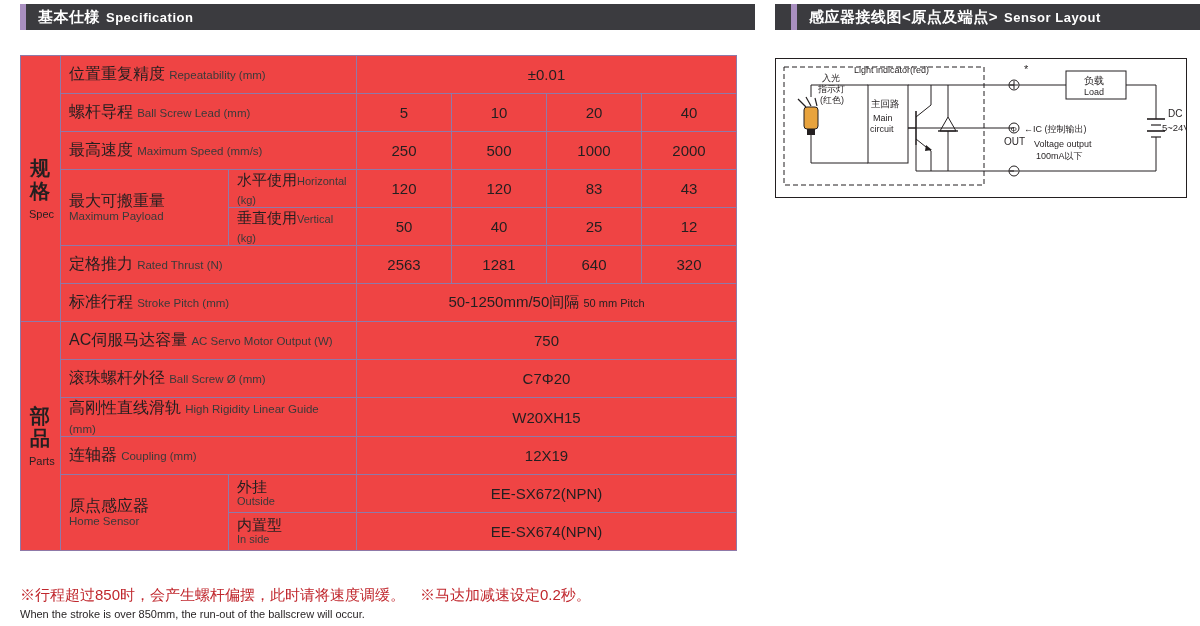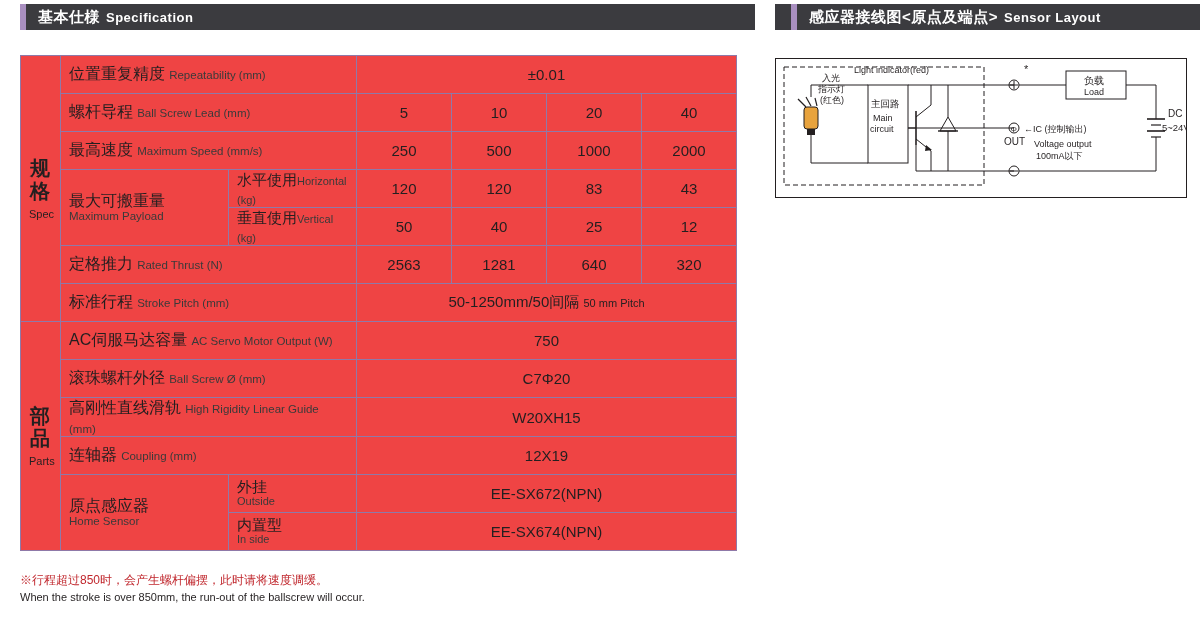--- a/index.html
+++ b/index.html
@@ -82,21 +82,21 @@
     text-align:center;
     font-size:17px;
   }
   td.val-wide { text-align:center; font-size:17px;margin-left:16px; }
   td.val-wide .small { font-size:11px; }
   .two-line .cn { display:block; font-size:16px; line-height:1.1; }
   .two-line .en { display:block; font-size:11px; line-height:1.15; }
 
   
   .notes { position:absolute; left:20px; top:572px; width:740px; }
-  .note-red { color:#c0272d; font-size:12px; line-height:1.45; }
+  .note-red { color:#c0272d; font-size:15px; line-height:1.45;margin-top:12px; }
   .note-blk { color:#231f20; font-size:11px; line-height:1.5; }
   .notes2 { position:absolute; left:420px; top:572px; width:340px; }
 
   
   .diagram {
     position:absolute; left:775px; top:58px;
     width:412px; height:140px;
     border:1px solid #231f20;
   }
   .diagram svg { display:block; }
@@ -270,20 +270,21 @@
 </tbody>
     </table>
 </div>
 
 <div class="notes">
   <div class="note-red">※行程超过850时，会产生螺杆偏摆，此时请将速度调缓。</div>
   <div class="note-blk">When the stroke is over 850mm, the run-out of the ballscrew will occur.</div>
 </div>
 
 <div class="notes2">
+  <div class="note-red">※马达加减速设定0.2秒。</div>
 </div>
 
 <div class="diagram">
   <svg width="410" height="138" viewBox="0 0 410 138">
 
     <rect x="8" y="8" width="200" height="118" fill="none" stroke="#231f20" stroke-width="1" stroke-dasharray="5,3"></rect>
 
     <g>
       <rect x="28" y="48" width="14" height="22" rx="3" fill="#e8a33d" stroke="#231f20" stroke-width="1"></rect>
       <rect x="31" y="70" width="8" height="6" fill="#231f20"></rect>

